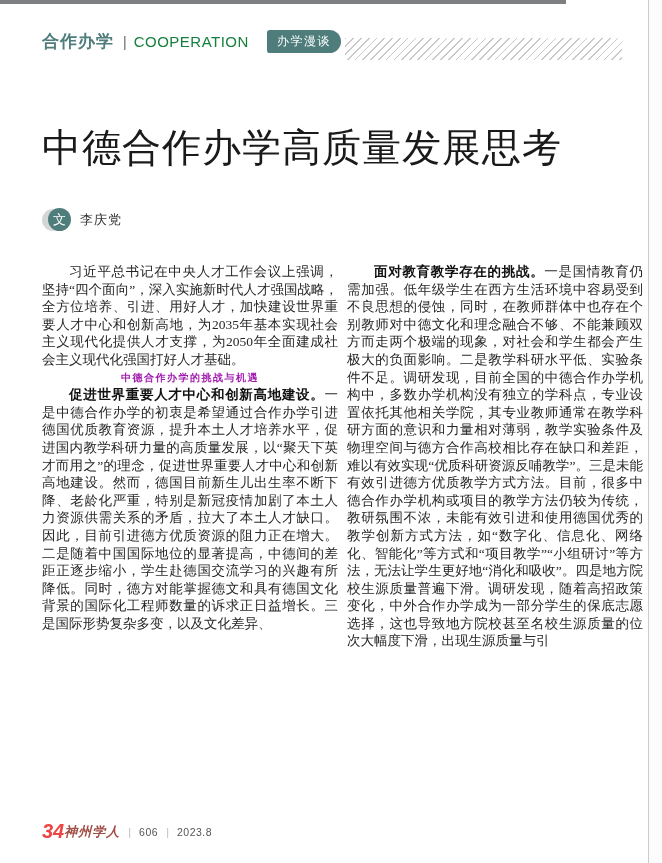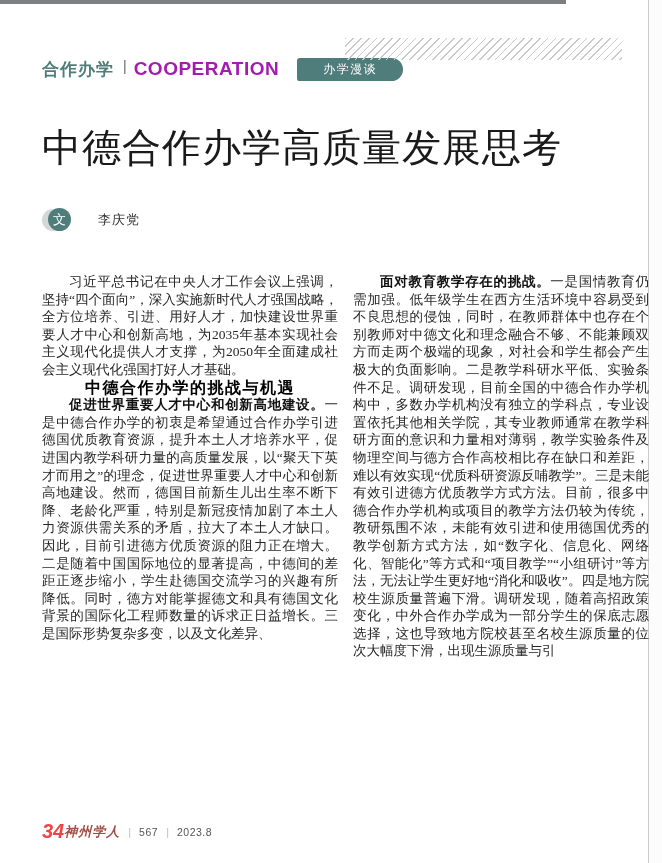--- a/index.html
+++ b/index.html
@@ -5,48 +5,48 @@
   html,body{margin:0;padding:0;}
   body{
     width:662px;height:863px;background:#ffffff;position:relative;
     font-family:"Liberation Sans", sans-serif;overflow:hidden;
   }
   
   .scan-top{position:absolute;top:0;left:0;width:566px;height:4px;background:#7e7f83;}
   .scan-right{position:absolute;top:0;right:0;width:13px;height:863px;background:#fcfcfc;border-left:1px solid #c9cbcd;}
 
   
-  .header{position:absolute;top:30px;left:42px;display:flex;align-items:flex-start;margin-top:28px;}
+  .header{position:absolute;top:30px;left:42px;display:flex;align-items:center;}
   .sec-cn{color:#4e7d7b;font-weight:bold;font-size:17px;letter-spacing:1px;}
   .hsep{color:#666;margin:0 7px 0 9px;font-size:14px;font-weight:300;}
-  .sec-en{color:#a21caf;font-size:19px;font-weight:bold;letter-spacing:0.5px;}
+  .sec-en{color:#15803d;font-size:15px;font-weight:normal;letter-spacing:0.5px;}
   .badge{margin-left:18px;background:#4e7d7b;color:#fff;font-size:12px;line-height:1;
-         padding:5px 26px 6px;border-radius:3px 12px 12px 3px;letter-spacing:1.5px;}
+         padding:5px 10px 6px;border-radius:3px 12px 12px 3px;letter-spacing:1.5px;}
   .hatch{position:absolute;top:38px;left:345px;width:277px;height:22px;
          background:repeating-linear-gradient(135deg,#c9c9c9 0px,#c9c9c9 1.2px,transparent 1.2px,transparent 5.5px);}
 
   
   .title{position:absolute;top:121px;left:42px;width:580px;font-size:39px;font-weight:400;
          color:#1a1a1a;letter-spacing:1px;white-space:nowrap;}
   .byline{position:absolute;top:208px;left:42px;display:flex;align-items:center;}
   .author-icon{position:relative;width:29px;height:24px;}
   .icon-back{position:absolute;left:0;top:1px;width:22px;height:22px;border-radius:50%;background:#d3d8d7;}
   .icon-front{position:absolute;left:6px;top:0;width:23px;height:23px;border-radius:50%;background:#4e7d7b;
               color:#fff;font-size:13px;display:flex;align-items:center;justify-content:center;
               font-family:"Liberation Serif", serif;}
-  .author-name{margin-left:27px;font-size:13px;color:#333;letter-spacing:1px;}
+  .author-name{margin-left:9px;font-size:13px;color:#333;letter-spacing:1px;}
 
   
-  .columns{position:absolute;top:273px;left:42px;display:flex;gap:15px;}
+  .columns{position:absolute;top:263px;left:42px;display:flex;gap:9px;}
   .col{width:296px;height:522px;overflow:hidden;font-family:"Liberation Serif", serif;
        font-size:13.5px;line-height:17.6px;color:#262626;text-align:justify;}
   .col p{margin:0;text-indent:2em;}
   .col p.cont{text-indent:0;}
   .col b.lead{font-weight:bold;color:#111;}
-  .heading{font-family:"Liberation Sans", sans-serif;color:#000000;font-weight:bold;font-size:16px;
+  .heading{font-family:"Liberation Sans", sans-serif;color:#a21caf;font-weight:bold;font-size:10px;
            text-align:center;text-indent:0 !important;margin:17px 0 15px;letter-spacing:1.5px;}
 
   
   .footer{position:absolute;left:42px;top:820px;display:flex;align-items:center;}
   .pageno{font-weight:bold;font-style:italic;font-size:20px;color:#ef4444;}
   .logo{color:#a14f46;font-size:13px;font-weight:bold;font-style:italic;
         font-family:"Liberation Serif", serif;letter-spacing:1px;}
   .fsep{color:#bdbdbd;margin:0 8px;font-size:11px;}
   .fmeta{color:#555;font-size:10.5px;letter-spacing:0.5px;}
 </style>
@@ -81,16 +81,16 @@
   </div>
   <div class="col">
     <p><b class="lead">面对教育教学存在的挑战。</b><span>一是国情教育仍需加强。低年级学生在西方生活环境中容易受到不良思想的侵蚀，同时，在教师群体中也存在个别教师对中德文化和理念融合不够、不能兼顾双方而走两个极端的现象，对社会和学生都会产生极大的负面影响。二是教学科研水平低、实验条件不足。调研发现，目前全国的中德合作办学机构中，多数办学机构没有独立的学科点，专业设置依托其他相关学院，其专业教师通常在教学科研方面的意识和力量相对薄弱，教学实验条件及物理空间与德方合作高校相比存在缺口和差距，难以有效实现“优质科研资源反哺教学”。三是未能有效引进德方优质教学方式方法。目前，很多中德合作办学机构或项目的教学方法仍较为传统，教研氛围不浓，未能有效引进和使用德国优秀的教学创新方式方法，如“数字化、信息化、网络化、智能化”等方式和“项目教学”“小组研讨”等方法，无法让学生更好地“消化和吸收”。四是地方院校生源质量普遍下滑。调研发现，随着高招政策变化，中外合作办学成为一部分学生的保底志愿选择，这也导致地方院校甚至名校生源质量的位次大幅度下滑，出现生源质量与引</span></p>
   </div>
 </div>
 
 <div class="footer">
   <span class="pageno">34</span>
   <span class="logo">神州学人</span>
   <span class="fsep">|</span>
-  <span class="fmeta">567</span>
+  <span class="fmeta">606</span>
   <span class="fsep">|</span>
   <span class="fmeta">2023.8</span>
 </div>
 
 </body></html>

